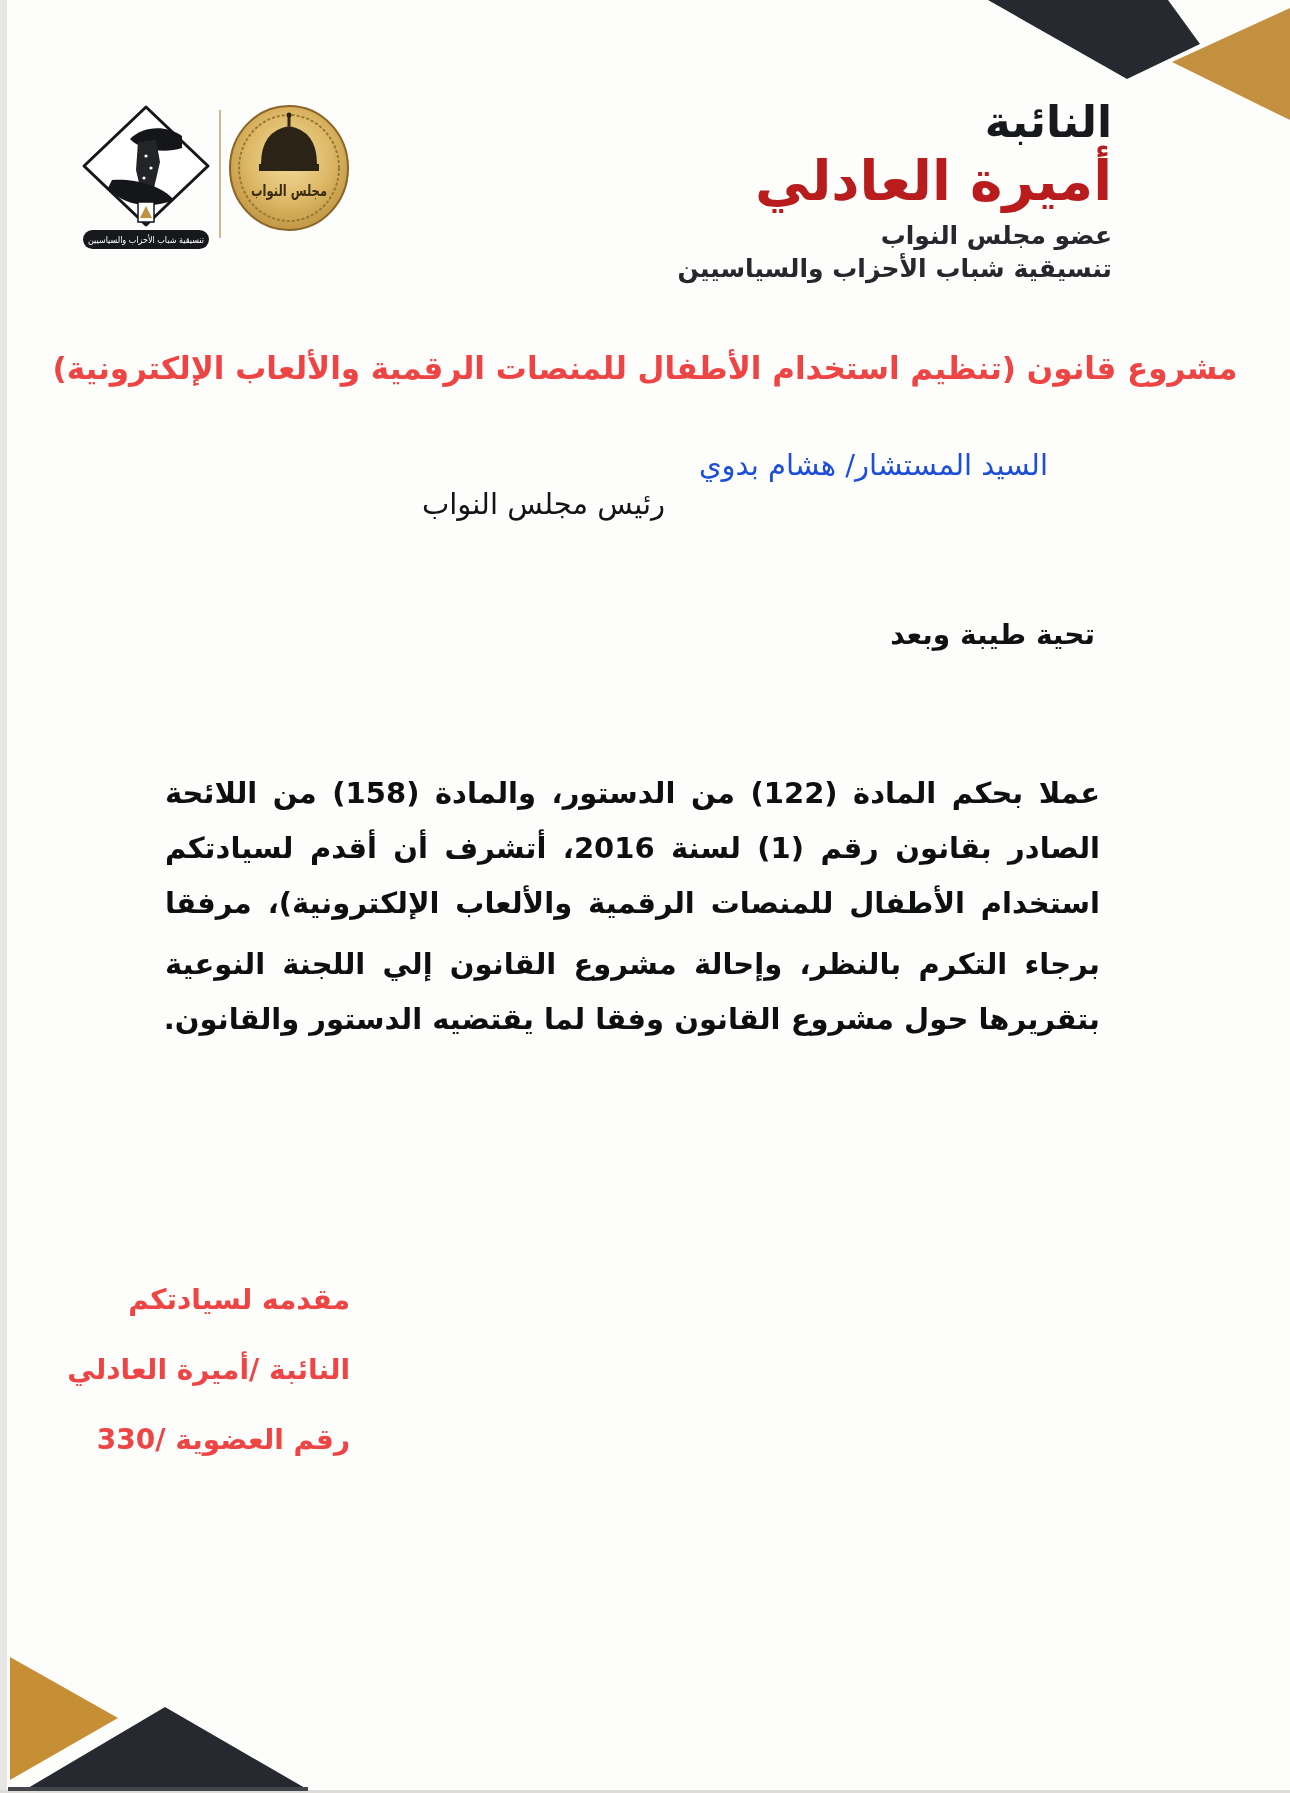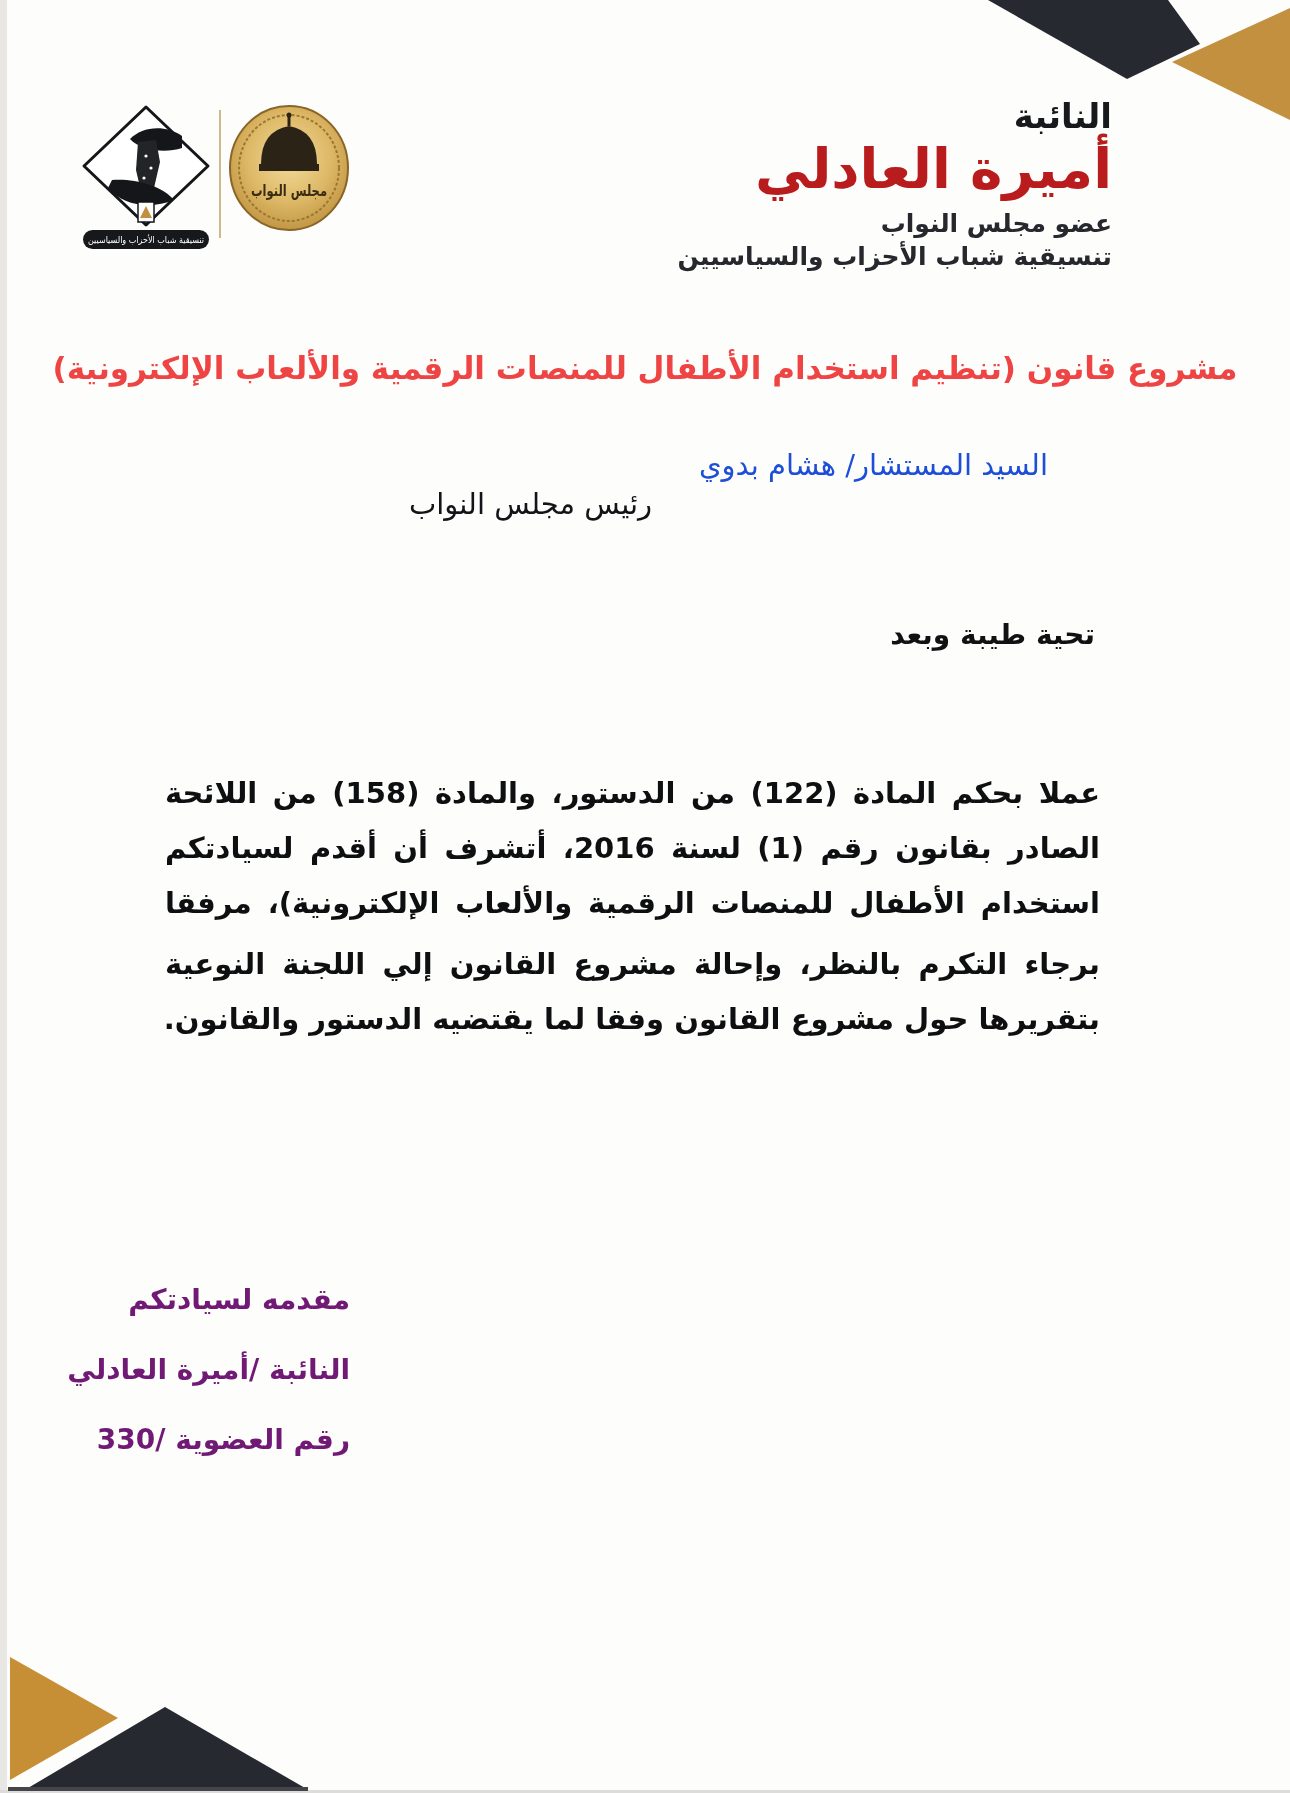--- a/index.html
+++ b/index.html
@@ -18,40 +18,40 @@
   
   .corner-tr{position:absolute;top:0;right:0;width:302px;height:125px;}
   .corner-bl{position:absolute;bottom:0;left:0;width:320px;height:195px;}
 
   
   .logos{position:absolute;top:104px;left:80px;display:flex;align-items:flex-start;gap:7px;}
   .logo-divider{width:2px;height:128px;background:#cdb98b;margin-top:6px;}
 
   
   .header-text{position:absolute;top:96px;right:178px;text-align:right;color:#17191d;}
-  .header-role{font-size:34px;font-weight:700;line-height:1.2;}
+  .header-role{font-size:44px;font-weight:700;line-height:1.2;}
   .header-name{font-size:55px;font-weight:700;line-height:1.1;margin-top:2px;color:#b91c1c;}
   .header-membership{font-size:25px;font-weight:600;margin-top:10px;color:#26282e;}
   .header-org{font-size:25px;font-weight:600;margin-top:4px;color:#26282e;}
 
   
   .subject{position:absolute;top:350px;left:0;width:100%;text-align:center;
            font-size:31px;font-weight:700;color:#ef4444;}
   .addressee-name{position:absolute;top:448px;right:242px;font-size:29px;font-weight:400;color:#1d4ed8;}
-  .addressee-title{position:absolute;top:487px;right:638px;font-size:29px;font-weight:400;color:#131418;}
+  .addressee-title{position:absolute;top:487px;right:625px;font-size:29px;font-weight:400;color:#131418;}
   .greeting{position:absolute;top:618px;right:195px;font-size:28px;font-weight:700;color:#101113;}
 
   .body-block{position:absolute;top:766px;left:165px;width:935px;color:#0e0f11;}
   .bline{height:55px;line-height:55px;font-size:29px;font-weight:700;white-space:nowrap;}
   .bline.just{text-align:justify;text-align-last:justify;white-space:normal;overflow:hidden;}
   .bline.end{text-align:right;}
   .bline.p2{margin-top:6px;}
   .bline.closing{margin-top:28px;text-align:center;white-space:normal;}
 
-  .signature{position:absolute;top:1283px;left:165px;width:185px;text-align:right;color:#701a75;}
+  .signature{position:absolute;top:1283px;left:165px;width:185px;text-align:right;color:#ef4444;}
   .sig-line{font-size:28px;font-weight:700;line-height:34px;margin-bottom:36px;white-space:nowrap;}
 </style>
 </head>
 <body>
 
 <div class="page">
 
   <div class="edge-left"></div>
   <div class="edge-bottom"></div>
 

